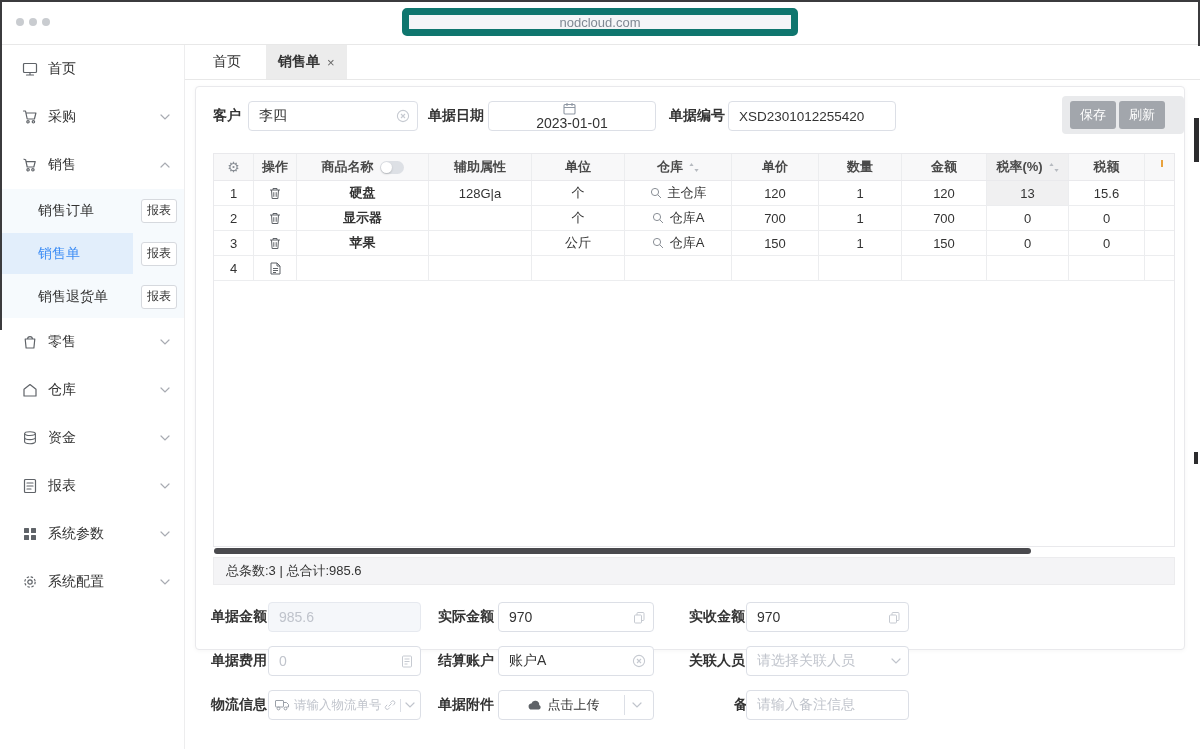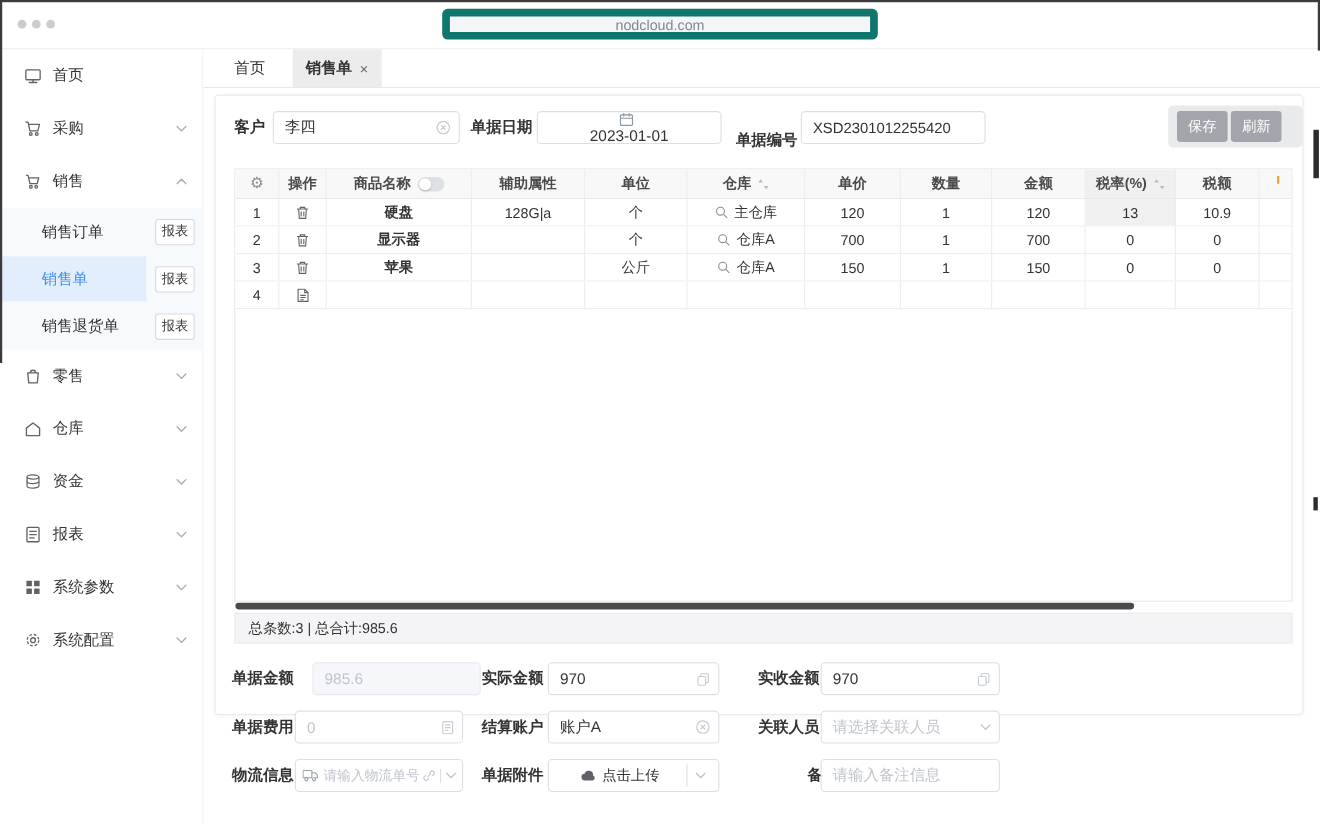--- a/index.html
+++ b/index.html
@@ -48,21 +48,21 @@
 
   .flabel{position:absolute;height:30px;display:flex;align-items:center;font-size:14px;color:#333;font-weight:600;white-space:nowrap;}
   .finput{position:absolute;height:30px;border:1px solid #dcdfe6;border-radius:4px;background:#fff;box-sizing:border-box;
           display:flex;align-items:center;padding:0 10px;font-size:14px;color:#333;white-space:nowrap;overflow:hidden;}
   .finput .ricon{position:absolute;right:7px;display:flex;}
   .ph{color:#c0c4cc;}
   .finput.disabled{background:#f5f7fa;border-color:#e6e9ef;color:#bfc3cb;}
 
   #lbl-cust{left:17px;top:14px;} #in-cust{left:52px;top:14px;width:170px;}
   #lbl-date{left:232px;top:14px;} #in-date{left:292px;top:14px;width:168px;flex-direction:column;}
-  #lbl-docno{left:473px;top:14px;margin-top:12px;} #in-docno{left:532px;top:14px;width:168px;font-size:13.5px;}
+  #lbl-docno{left:473px;top:14px;} #in-docno{left:532px;top:14px;width:168px;font-size:13.5px;}
   #btngroup{position:absolute;right:0;top:9px;width:122px;height:38px;background:#e9eaec;border-radius:4px;}
   .graybtn{position:absolute;top:5px;width:46px;height:28px;background:#a2a6ac;color:#fff;font-size:13px;border-radius:3px;
            display:flex;align-items:center;justify-content:center;}
   #btn-save{left:8px;} #btn-refresh{left:57px;}
 
   
   #grid{position:absolute;left:17px;top:66px;width:962px;height:394px;border:1px solid #e9e9ec;box-sizing:border-box;background:#fff;overflow:hidden;}
   .trow{display:flex;height:25px;box-sizing:border-box;border-bottom:1px solid #ecedef;background:#fff;}
   .thead{height:27px;background:#f8f8f9;border-bottom:1px solid #e9e9ec;}
   .tc{box-sizing:border-box;border-right:1px solid #ecedef;display:flex;align-items:center;justify-content:center;
@@ -76,21 +76,21 @@
   .gear-glyph{font-family:"DejaVu Sans",sans-serif;font-size:14px;color:#8a8f96;line-height:1;}
   .switch{width:24px;height:13px;border-radius:7px;background:#dde0e5;position:relative;}
   .switch .knob{position:absolute;left:1px;top:1px;width:11px;height:11px;border-radius:50%;background:#fff;box-shadow:0 1px 2px rgba(0,0,0,.2);}
   .reqmark{position:absolute;right:11px;top:6px;width:2px;height:7px;background:#e8a23d;}
 
   #hthumb{position:absolute;left:18px;top:461px;width:817px;height:6px;background:#4a4a4e;border-radius:3px;}
   #sumbar{position:absolute;left:17px;top:470px;width:962px;height:28px;background:#f4f4f6;border:1px solid #ececee;
           box-sizing:border-box;display:flex;align-items:center;padding-left:12px;font-size:13px;color:#333;}
 
   
-  #lbl-docamt{left:15px;top:515px;} #in-docamt{left:88px;top:515px;width:153px;}
+  #lbl-docamt{left:15px;top:515px;} #in-docamt{left:72px;top:515px;width:153px;}
   #lbl-actual{left:242px;top:515px;} #in-actual{left:302px;top:515px;width:156px;}
   #lbl-recv{left:493px;top:515px;} #in-recv{left:550px;top:515px;width:163px;}
   #lbl-fee{left:15px;top:559px;} #in-fee{left:72px;top:559px;width:153px;}
   #lbl-account{left:242px;top:559px;} #in-account{left:302px;top:559px;width:156px;}
   #lbl-person{left:493px;top:559px;} #in-person{left:550px;top:559px;width:163px;}
   #lbl-logi{left:15px;top:603px;} #in-logi{left:72px;top:603px;width:153px;padding:0 6px;font-size:12.5px;}
   #lbl-attach{left:242px;top:603px;} 
   #in-attach{left:302px;top:603px;width:156px;padding:4px;}
   #lbl-remark{left:493px;top:603px;margin-left:45px;} #in-remark{left:550px;top:603px;width:163px;}
   .attach-main{flex:1;display:flex;align-items:center;justify-content:center;gap:6px;font-size:13px;color:#333;}
@@ -364,21 +364,21 @@
           <svg width="12" height="12" viewBox="0 0 12 12" fill="none" stroke="#8a8f96" stroke-width="1">
               <circle cx="5" cy="5" r="3.6"></circle>
               <path d="M7.8 7.8L11 11"></path>
             </svg>
           <span>主仓库</span>
         </div>
         <div class="tc w6">120</div>
         <div class="tc w7">1</div>
         <div class="tc w8">120</div>
         <div class="tc w9 cell-hl">13</div>
-        <div class="tc w10">10.9</div>
+        <div class="tc w10">15.6</div>
         <div class="tc wlast"></div>
       </div>
 
       <div class="trow">
         <div class="tc w0">2</div>
         <div class="tc w1">
           <svg width="12" height="13" viewBox="0 0 12 13" fill="none" stroke="#5f6368" stroke-width="1">
               <path d="M1 3h10M4 3V1.5h4V3M2.5 3l.6 8.5h5.8L9.5 3M4.8 5.2v4.6M7.2 5.2v4.6"></path>
             </svg>
         </div>

